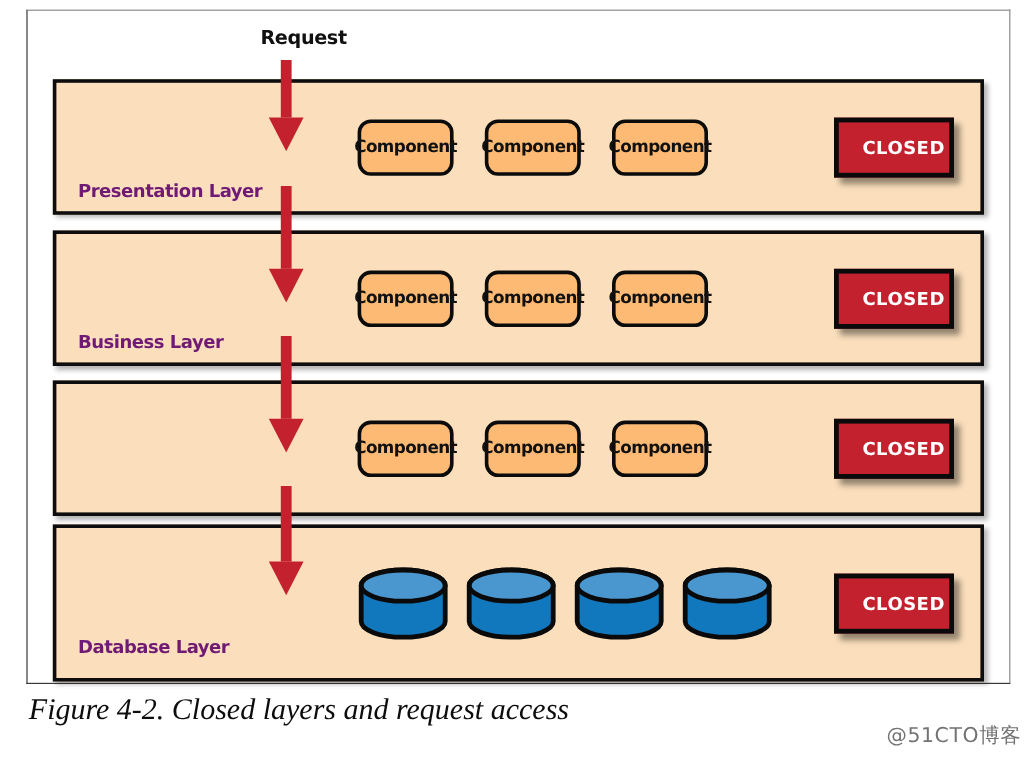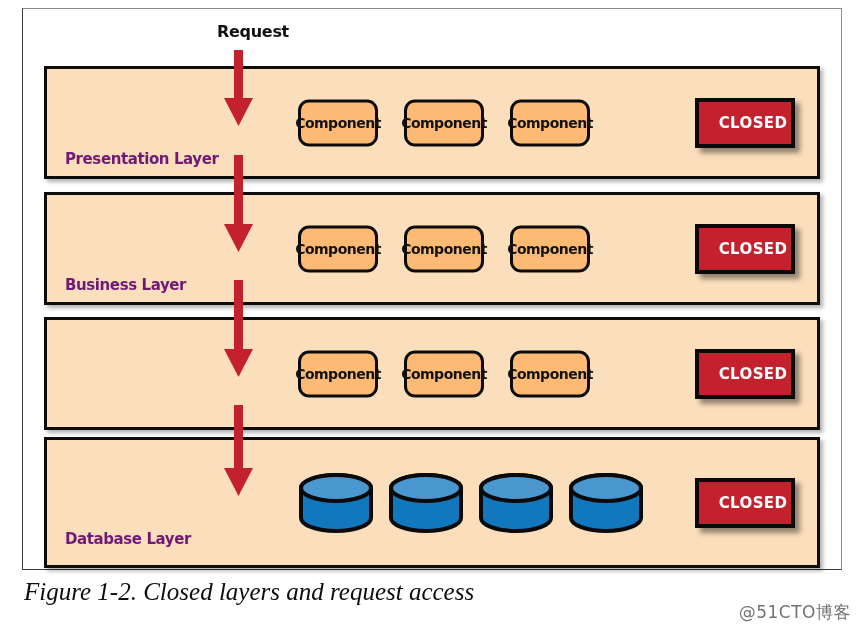--- a/index.html
+++ b/index.html
@@ -255,15 +255,15 @@
 
   <rect x="234" y="280" width="9" height="69" fill="#c4212e"></rect>
   <polygon points="224,349 253,349 238.5,377 " fill="#c4212e"></polygon>
 
   <rect x="234" y="405" width="9" height="63" fill="#c4212e"></rect>
   <polygon points="224,468 253,468 238.5,496 " fill="#c4212e"></polygon>
 </svg>
 
 <div id="request-label">Request</div>
 
-<div id="figure-caption">Figure 1-2. Closed layers and request access</div>
+<div id="figure-caption">Figure 4-2. Closed layers and request access</div>
 
 <div id="watermark">@51CTO博客</div>
 
 </body></html>

